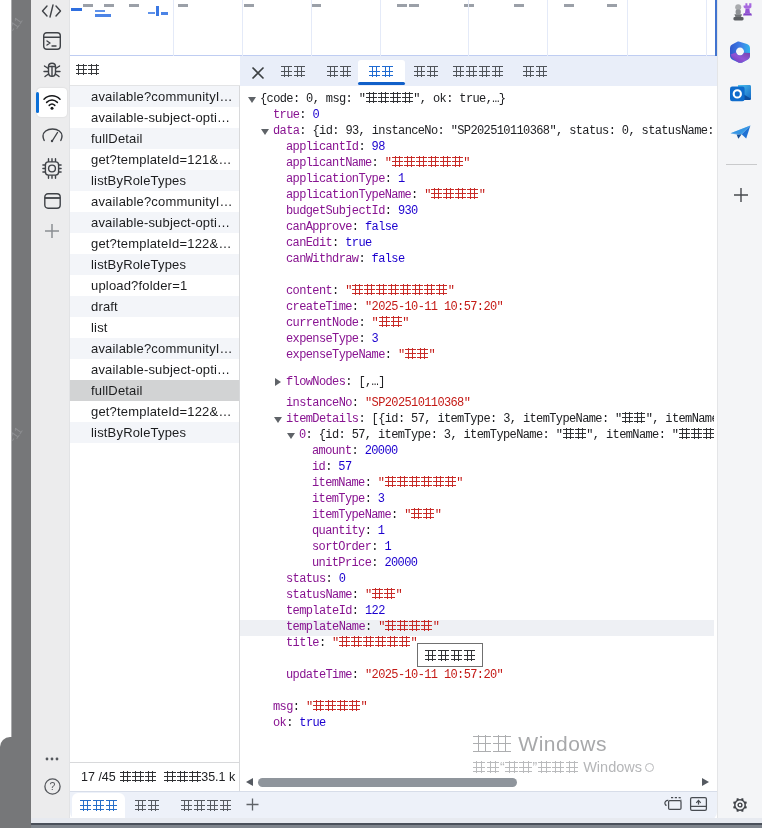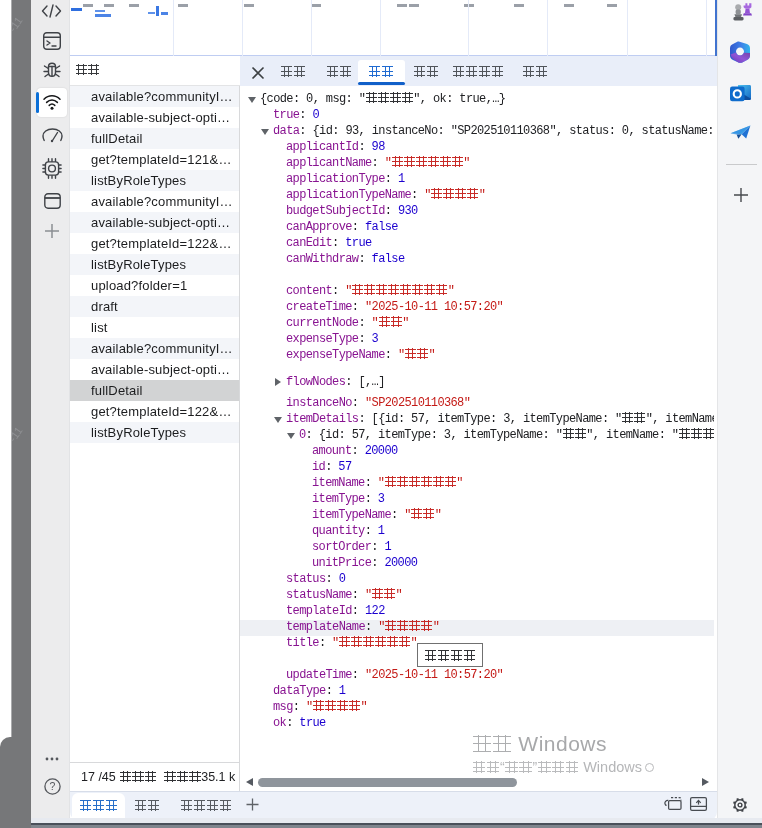--- a/index.html
+++ b/index.html
@@ -219,21 +219,20 @@
 <div class="jr" style="top:416px;padding-left:72px"><span class="k">itemTypeName</span><span class="p">: </span><span class="s">"</span><i class="c s"></i><i class="c s"></i><span class="s">"</span></div>
 <div class="jr" style="top:432px;padding-left:72px"><span class="k">quantity</span><span class="p">: </span><span class="n">1</span></div>
 <div class="jr" style="top:448px;padding-left:72px"><span class="k">sortOrder</span><span class="p">: </span><span class="n">1</span></div>
 <div class="jr" style="top:464px;padding-left:72px"><span class="k">unitPrice</span><span class="p">: </span><span class="n">20000</span></div>
 <div class="jr" style="top:480px;padding-left:46px"><span class="k">status</span><span class="p">: </span><span class="n">0</span></div>
 <div class="jr" style="top:496px;padding-left:46px"><span class="k">statusName</span><span class="p">: </span><span class="s">"</span><i class="c s"></i><i class="c s"></i><span class="s">"</span></div>
 <div class="jr" style="top:512px;padding-left:46px"><span class="k">templateId</span><span class="p">: </span><span class="n">122</span></div>
 <div class="jr hl" style="top:528px;padding-left:46px"><span class="k">templateName</span><span class="p">: </span><span class="s">"</span><i class="c s"></i><i class="c s"></i><i class="c s"></i><i class="c s"></i><span class="s">"</span></div>
 <div class="jr" style="top:544px;padding-left:46px"><span class="k">title</span><span class="p">: </span><span class="s">"</span><i class="c s"></i><i class="c s"></i><i class="c s"></i><i class="c s"></i><i class="c s"></i><i class="c s"></i><span class="s">"</span></div>
 <div class="jr" style="top:576px;padding-left:46px"><span class="k">updateTime</span><span class="p">: </span><span class="s">"2025-10-11 10:57:20"</span></div>
-<div class="jr" style="top:592px;padding-left:33px"><span class="k">dataType</span><span class="p">: </span><span class="n">1</span></div>
 <div class="jr" style="top:608px;padding-left:33px"><span class="k">msg</span><span class="p">: </span><span class="s">"</span><i class="c s"></i><i class="c s"></i><i class="c s"></i><i class="c s"></i><span class="s">"</span></div>
 <div class="jr" style="top:624px;padding-left:33px"><span class="k">ok</span><span class="p">: </span><span class="n">true</span></div>
     </div>
 <div id="tip"><i class="c"></i><i class="c"></i><i class="c"></i><i class="c"></i></div>
 
 <div id="tabbar">
  <svg style="position:absolute;left:11px;top:10px" width="14" height="14" viewBox="0 0 14 14">
         <path d="M1.5 1.5 L12.5 12.5 M12.5 1.5 L1.5 12.5" stroke="#3c4043" stroke-width="1.6"></path>
       </svg>
  <div class="tab" style="left:40px"><i class="c"></i><i class="c"></i></div>

